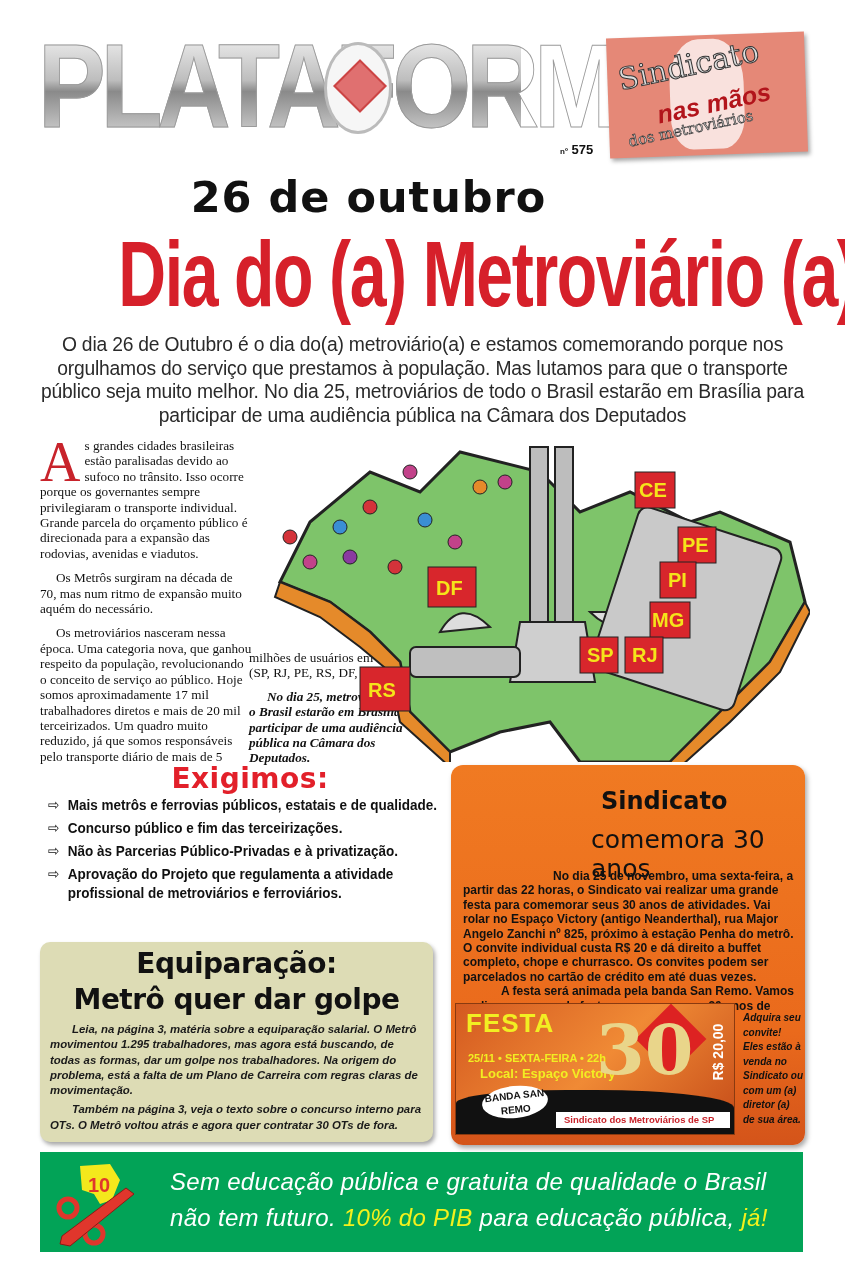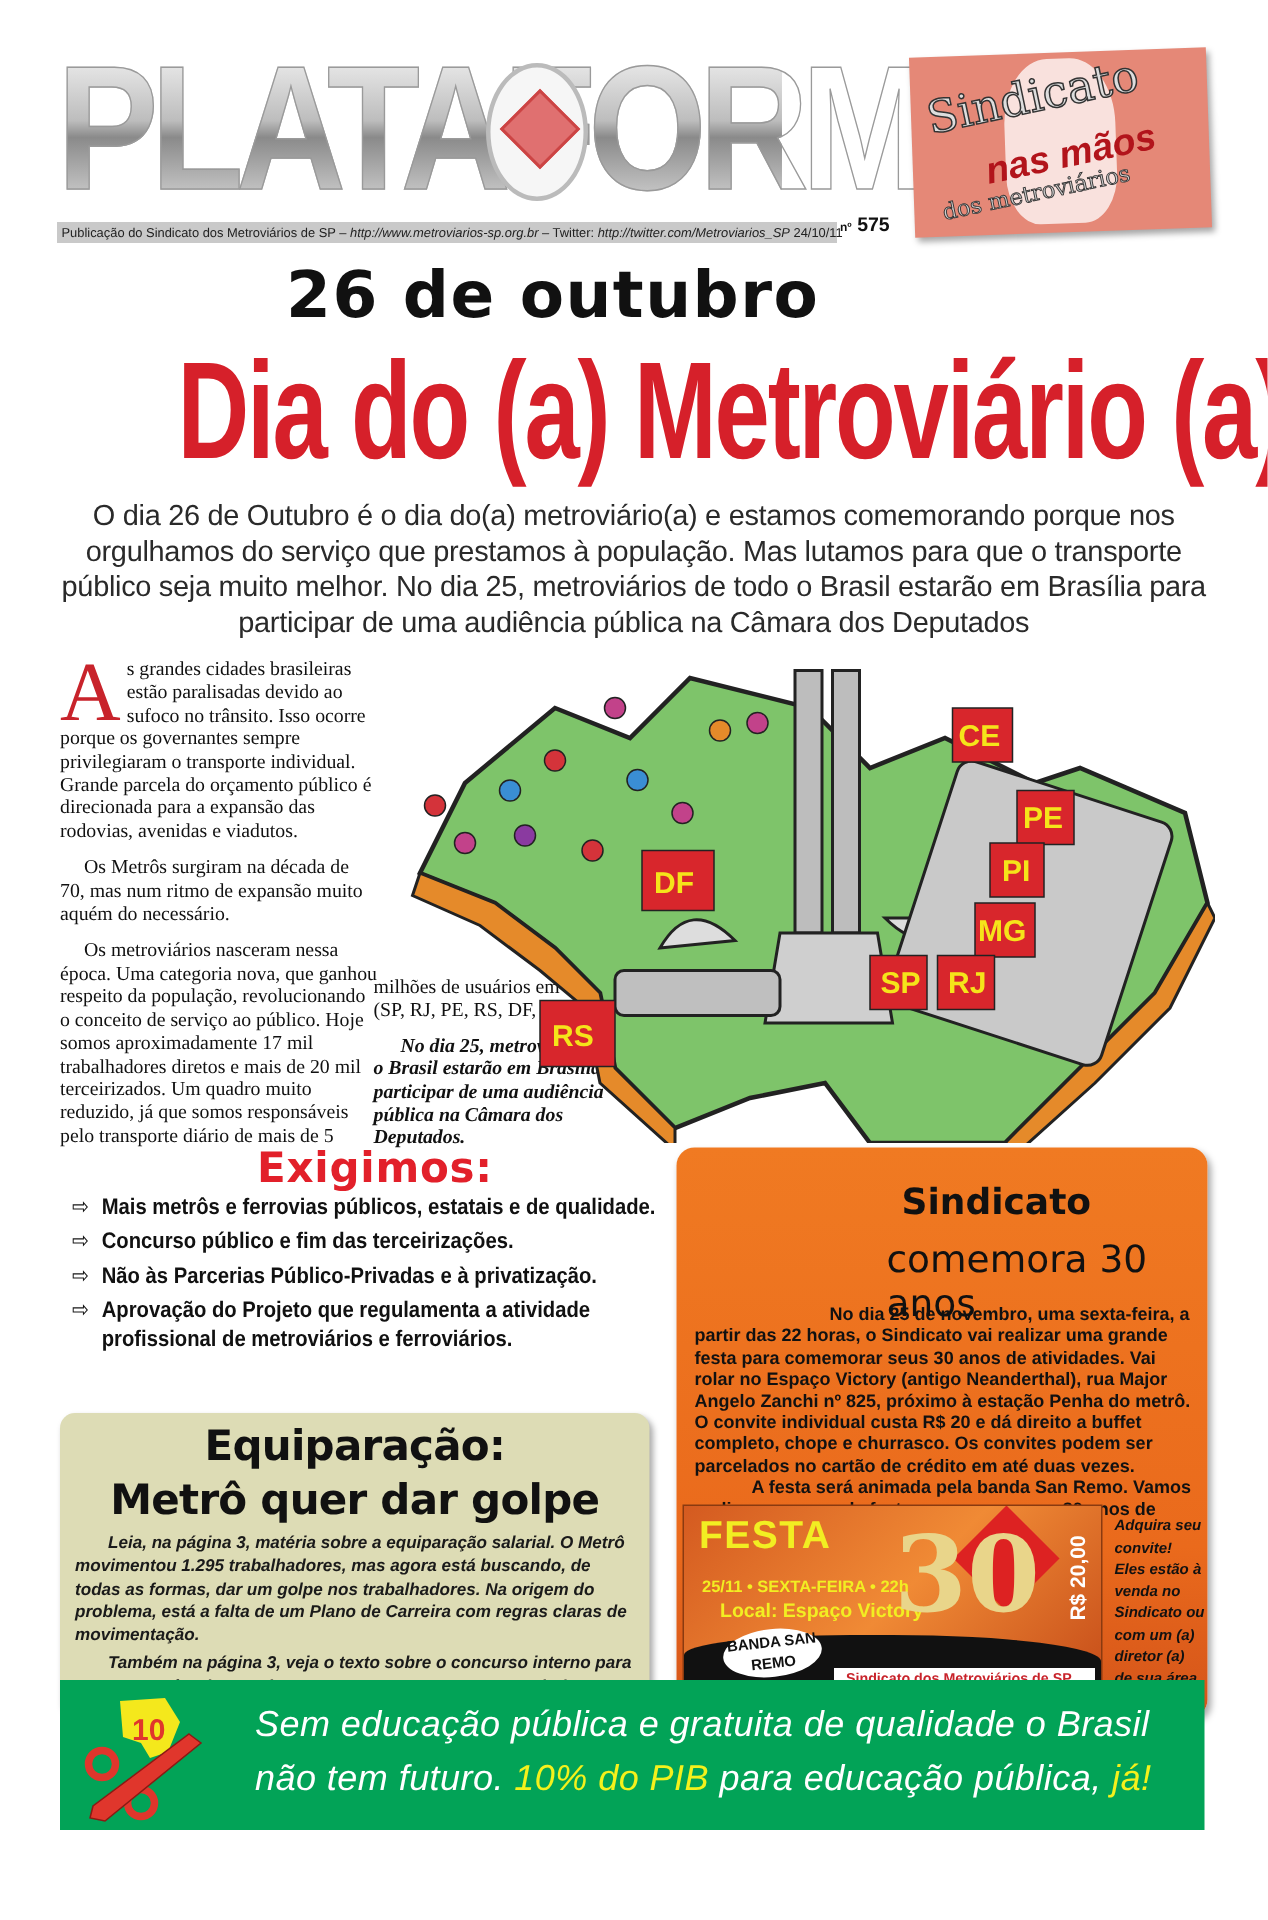--- a/index.html
+++ b/index.html
@@ -126,40 +126,37 @@
   .ticket .num30 { position: absolute; left: 140px; top: 4px; font-size: 70px; font-weight: 700; color: #e9d58a; font-family: "DejaVu Serif", serif; }
   .ticket .logo30 { position: absolute; left: 190px; top: 10px; width: 50px; height: 50px; background: #d22; transform: rotate(45deg); }
   .ticket .price { position: absolute; left: 234px; top: 40px; font-size: 14px; font-weight: 700; color: #fff; transform: rotate(-90deg); white-space: nowrap; }
   .ticket .crowd { position: absolute; left: 0; bottom: 0; width: 100%; height: 44px; background: #111; border-radius: 40% 50% 0 0 / 30% 40% 0 0; }
   .ticket .banda { position: absolute; left: 26px; top: 82px; width: 66px; height: 32px; background: #fff; border-radius: 50%; font-size: 10px; font-weight: 700; text-align: center; line-height: 14px; padding-top: 3px; transform: rotate(-6deg); color: #111; }
   .ticket .strip { position: absolute; left: 100px; top: 108px; width: 174px; height: 16px; background: #fff; font-size: 9.5px; font-weight: 700; color: #c8232b; line-height: 16px; padding-left: 8px; white-space: nowrap; }
   .sind .aside { position: absolute; left: 292px; top: 246px; width: 60px; font-size: 10px; line-height: 14.5px; font-weight: 700; font-style: italic; color: #111; }
 
   
   .banner {
-    position: absolute; left: 40px; top: 1120px; width: 763px; height: 100px; background: #02a357;
+    position: absolute; left: 40px; top: 1152px; width: 763px; height: 100px; background: #02a357;
   }
   .banner .pct { position: absolute; left: 10px; top: 8px; width: 90px; height: 88px; }
   .banner .txt {
     position: absolute; left: 130px; top: 12px; width: 630px;
     font-family: Liberation Sans, sans-serif; font-size: 24px; line-height: 36px; color: #fff; font-style: italic; letter-spacing: 0.3px;
   }
   .banner .hl { color: #f4f11c; }
 </style>
 </head>
 <body>
 
 <header class="masthead">
   <div class="logo">PLATAFORMA</div>
   <div class="logo-emblem">
       <div class="diamond"></div>
     </div>
-  <div class="pub-line">
-    <span>Publicação do Sindicato dos Metroviários de SP – </span><i>http://www.metroviarios-sp.org.br</i><span> – Twitter: </span><i>http://twitter.com/Metroviarios_SP</i><span> 24/10/11</span>
-  </div>
   <div class="issue"><small>nº</small> <span>575</span></div>
 </header>
 
 <div class="stamp">
   <div class="hand"></div>
   <div class="s1">Sindicato</div>
   <div class="s2">nas mãos</div>
   <div class="s3">dos metroviários</div>
 </div>
 

